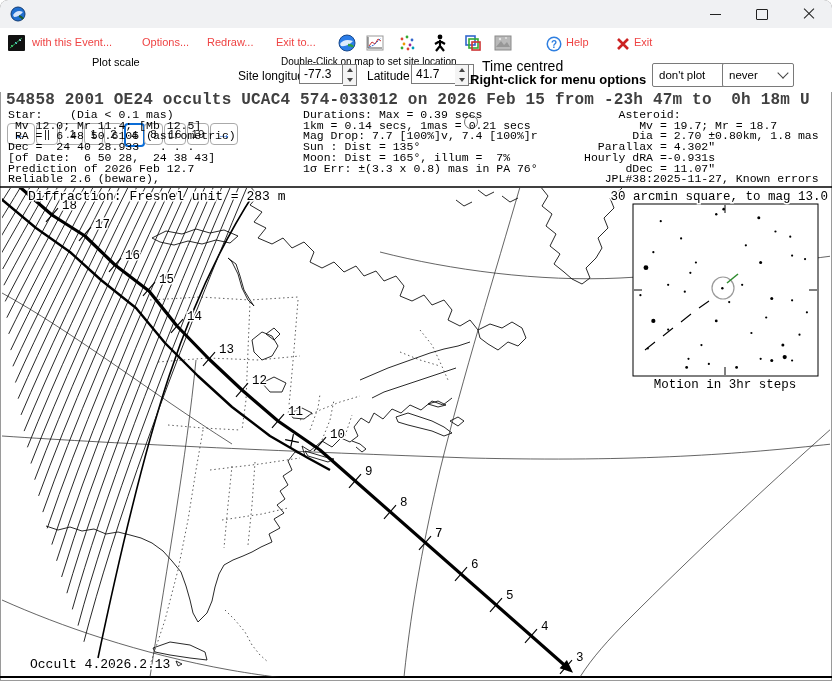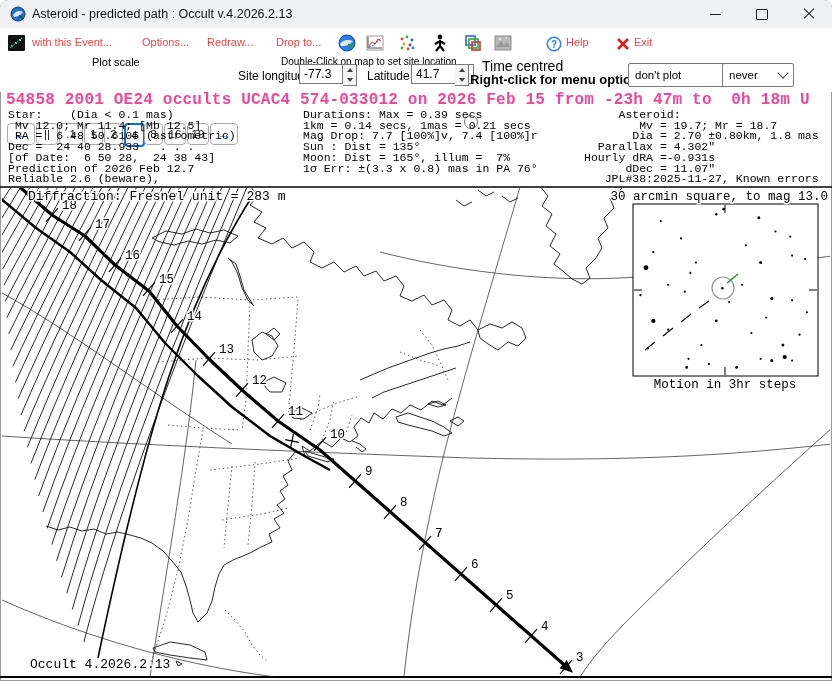--- a/index.html
+++ b/index.html
@@ -37,40 +37,39 @@
   .tri-dn{width:0;height:0;border-left:3.5px solid transparent;border-right:3.5px solid transparent;border-top:4.5px solid #444;}
   .radio{top:57px;width:12px;height:12px;border:1px solid #707070;border-radius:50%;background:#fff;}
   .boldhint{font-size:13px;font-weight:bold;color:#000;}
   .combo{top:63px;height:24px;border:1px solid #7a7a7a;border-radius:2px;background:#fff;
          font-size:11.5px;display:flex;align-items:center;justify-content:space-between;
          padding:0 6px;box-sizing:border-box;cursor:default;}
   .chev{width:7px;height:7px;border-right:1.6px solid #444;border-bottom:1.6px solid #444;
         transform:rotate(45deg);margin-top:-4px;}
   
   .evhdr{left:6px;top:91px;font-family:"Liberation Mono", monospace;font-weight:bold;
-         font-size:16px;letter-spacing:0.2px;color:#ec4899;white-space:pre;}
+         font-size:16px;letter-spacing:0.2px;color:#404040;white-space:pre;}
   .detail{font-family:"Liberation Mono", monospace;font-size:11.5px;line-height:10.7px;
           color:#000;white-space:pre;margin:0;}
   
   .mapsvg{left:0;top:186px;}
   text{font-family:"Liberation Mono", monospace;fill:#000;}
   .halo{paint-order:stroke;stroke:#fff;stroke-width:3px;}
 </style>
 </head>
 <body>
 
 <div class="abs titlebar">
   <span class="abs appicon">
     <svg width="16" height="16">
         <circle cx="8" cy="8" r="7" fill="#1f6fd0" stroke="#123c74" stroke-width="1"></circle>
     <path d="M3,9 Q7,3 13,6 Q9,11 4,11 Z" fill="#eaf2ff" opacity="0.9"></path>
         <path d="M9,10 q3,1 4,3" stroke="#1a5c2a" stroke-width="2" fill="none"></path>
       </svg>
   </span>
-  <span class="abs title-text">Asteroid - predicted path : Occult v.4.2026.2.13</span>
   <div class="abs wcbtn" style="left:692px">
       <span class="wc-min-glyph"></span>
     </div>
   <div class="abs wcbtn" style="left:739px">
       <span class="wc-max-glyph"></span>
     </div>
   <div class="abs wcbtn" style="left:786px">
       <span class="wc-close-glyph">
         <i></i>
         <b></b>
@@ -84,21 +83,21 @@
         <rect x="0" y="1" width="17" height="16" fill="#111" rx="1"></rect>
     <rect x="3" y="11" width="2" height="2" fill="#3ec46d"></rect>
         <rect x="7" y="8" width="2" height="2" fill="#58d0e8"></rect>
     <rect x="11" y="5" width="2" height="2" fill="#bfe9ff"></rect>
         <path d="M2,14 L14,4" stroke="#2e9e57" stroke-width="1"></path>
       </svg>
   </span>
   <span class="abs menuitem" style="left:32px">with this Event...</span>
   <span class="abs menuitem" style="left:142px">Options...</span>
   <span class="abs menuitem" style="left:207px">Redraw...</span>
-  <span class="abs menuitem" style="left:276px">Drop to...</span>
+  <span class="abs menuitem" style="left:276px">Exit to...</span>
   <span class="abs mico" style="left:338px">
     <svg width="18" height="18">
         <circle cx="9" cy="9" r="8" fill="#2b7de9" stroke="#17498c"></circle>
     <path d="M2,10 Q6,4 15,7 Q10,13 3,12 Z" fill="#fff" opacity="0.85"></path>
         <path d="M10,11 q4,0 5,2" stroke="#2f9e41" stroke-width="2.4" fill="none"></path>
       </svg>
   </span>
   <span class="abs mico" style="left:366px">
     <svg width="18" height="18">
         <rect x="1" y="2" width="16" height="14" fill="#fff" stroke="#999"></rect>
@@ -184,21 +183,21 @@
       <span class="tri-dn"></span>
     </div>
   <span class="abs" style="left:367px;top:11px;font-size:12px">Latitude</span>
   <div class="abs spinbox" style="left:411px;top:6px;width:63px">41.7</div>
   <div class="abs spinner" style="left:455px;top:6px">
       <span class="tri-up"></span>
       <span class="tri-dn"></span>
     </div>
 
   <span class="abs boldhint" style="left:470px;top:14px">Right-click for menu options</span>
-  <div class="abs combo" style="left:628px;top:5px;width:112px">
+  <div class="abs combo" style="left:652px;top:5px;width:112px">
     <span>don't plot</span>
       <span class="chev"></span>
   </div>
   <div class="abs combo" style="left:722px;top:5px;width:72px">
     <span>never</span>
       <span class="chev"></span>
   </div>
 </div>
 
 <div class="abs evhdr">54858 2001 OE24 occults UCAC4 574-033012 on 2026 Feb 15 from -23h 47m to  0h 18m U</div>

